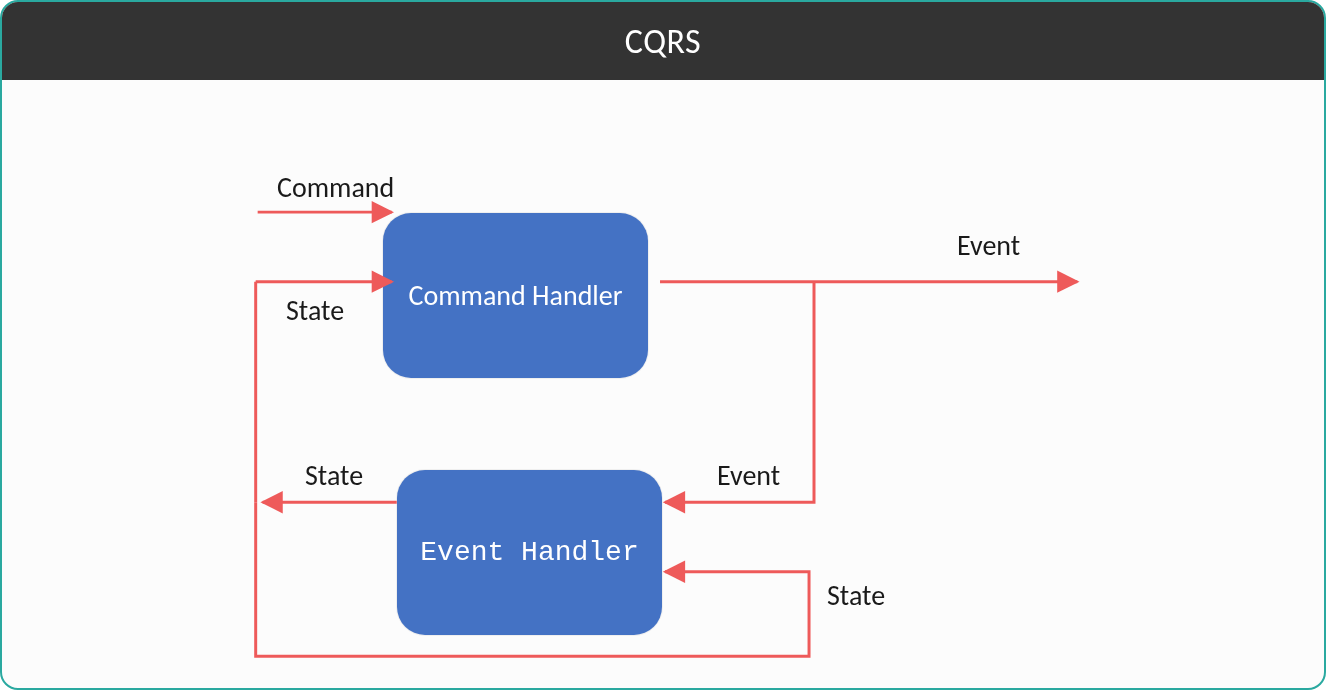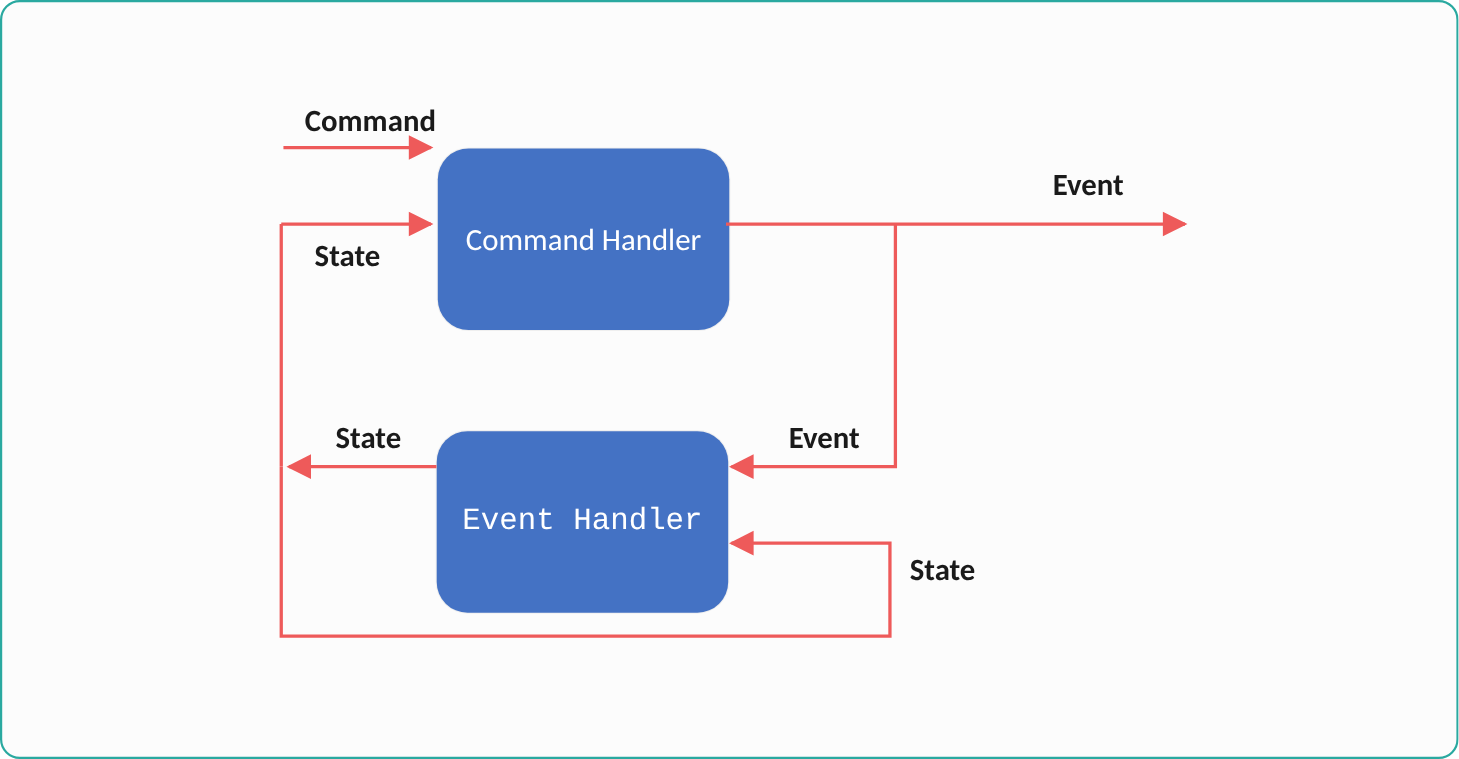--- a/index.html
+++ b/index.html
@@ -41,45 +41,47 @@
     background: #4472c4;
     color: #ffffff;
     border-radius: 28px;
     display: flex;
     align-items: center;
     justify-content: center;
     font-size: 28px;
     box-shadow: 0 0 0 1px rgba(0,0,0,0.05);
   }
   .node.cmd {
-    left: 396px; top: 133px;
+    left: 381px; top: 133px;
     width: 265px; height: 165px;
   }
   .node.evt {
     left: 395px; top: 390px;
     width: 265px; height: 165px; font-family: Liberation Mono, monospace;
   }
   .label {
     position: absolute;
     font-size: 28px;
     color: #1a1a1a;
-    font-weight: bold;
   }
   svg.arrows {
     position: absolute;
     left: 0; top: 0;
     width: 100%;
     height: 100%;
     pointer-events: none;
   }
 </style>
 </head>
 <body>
 
 <div class="frame">
+  <div class="titlebar">
+    <span>CQRS</span>
+  </div>
 
   <div class="canvas">
 
     <div class="node cmd">
       <span>Command Handler</span>
     </div>
     <div class="node evt">
       <span>Event Handler</span>
     </div>
 

